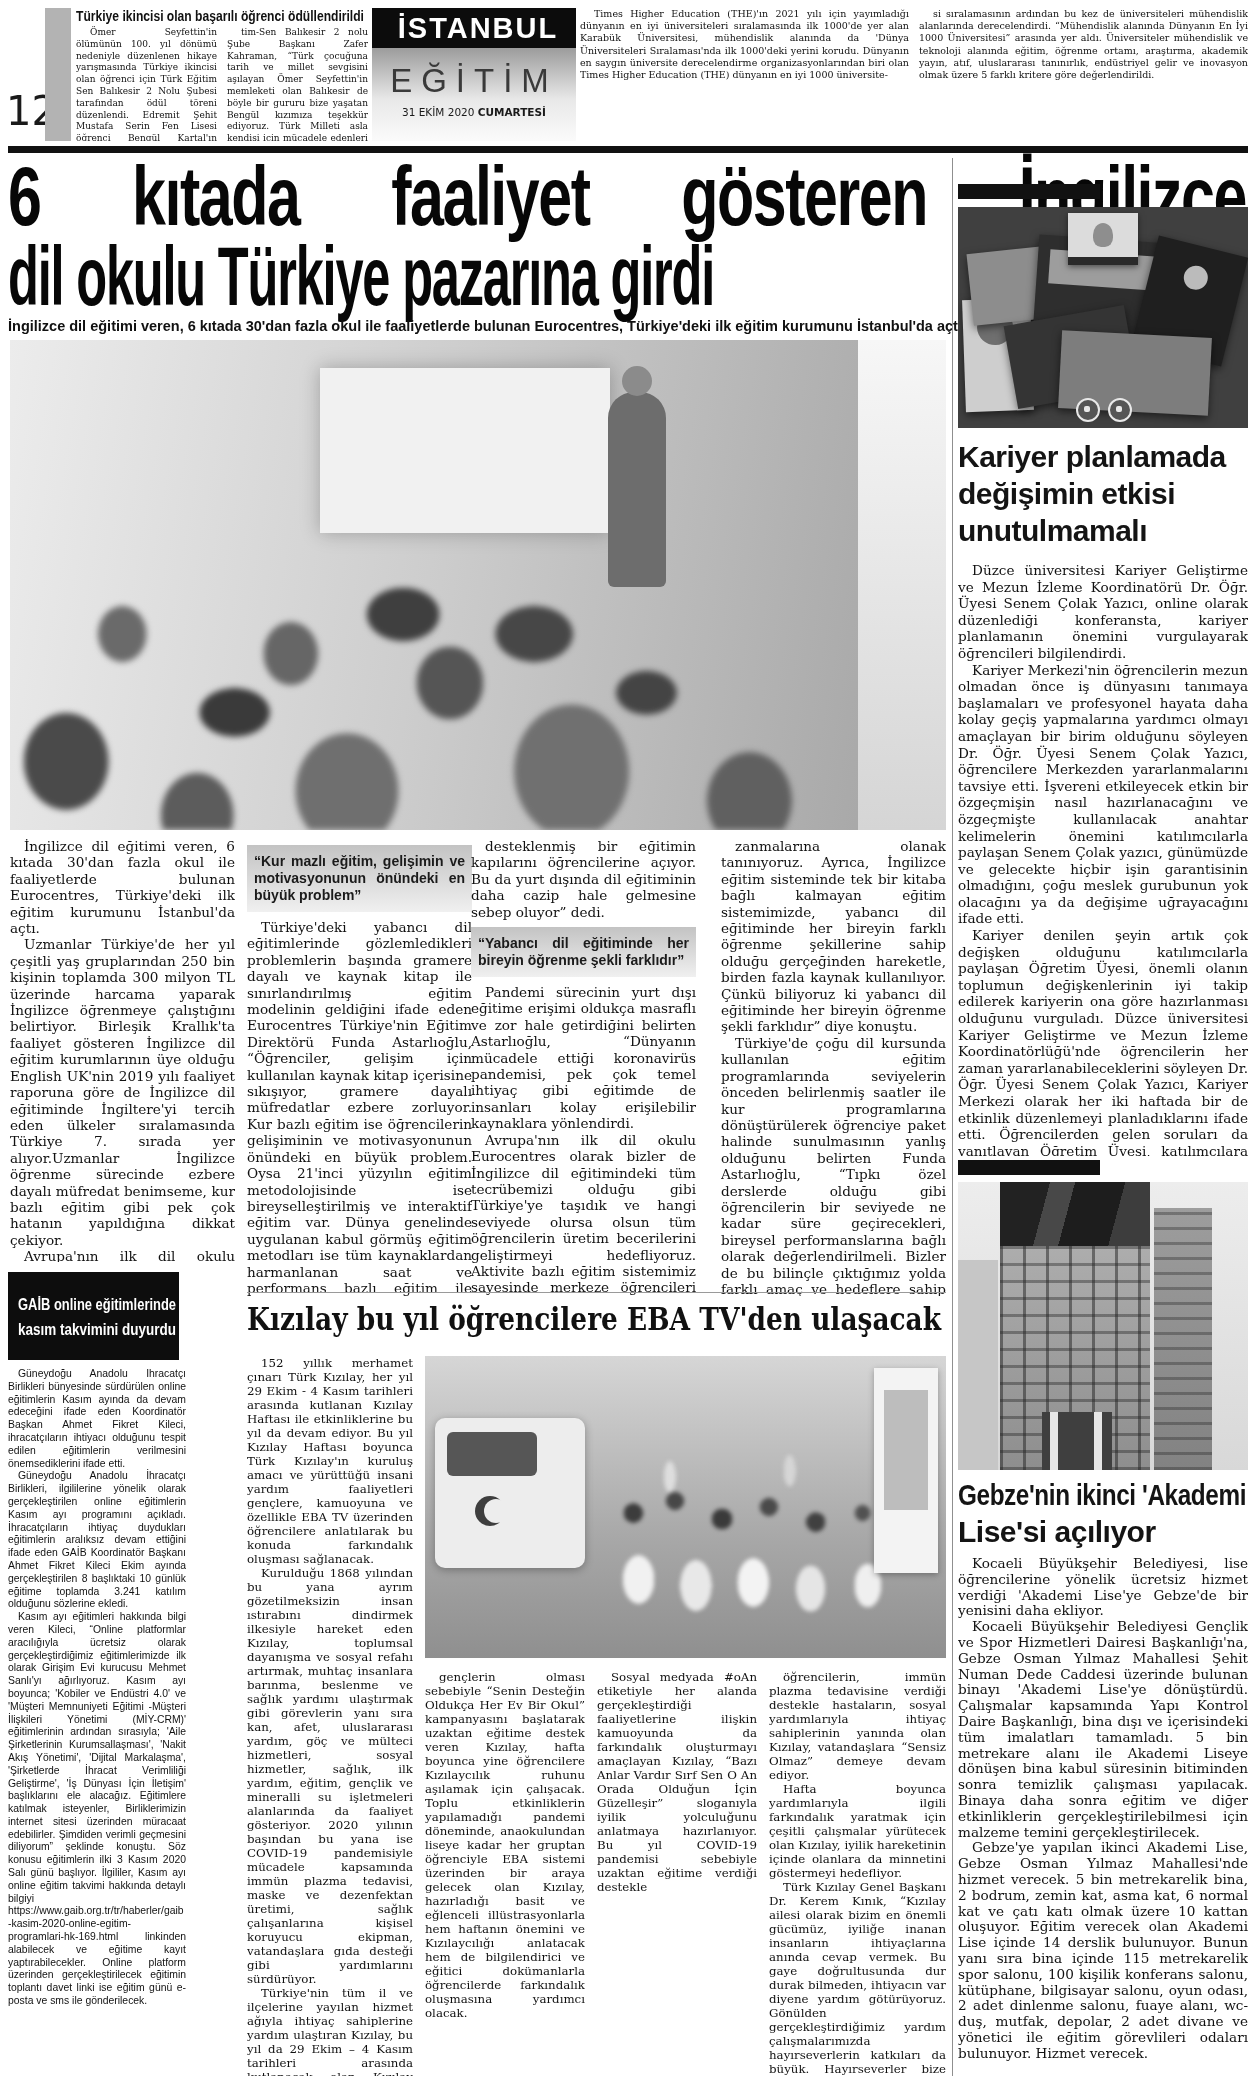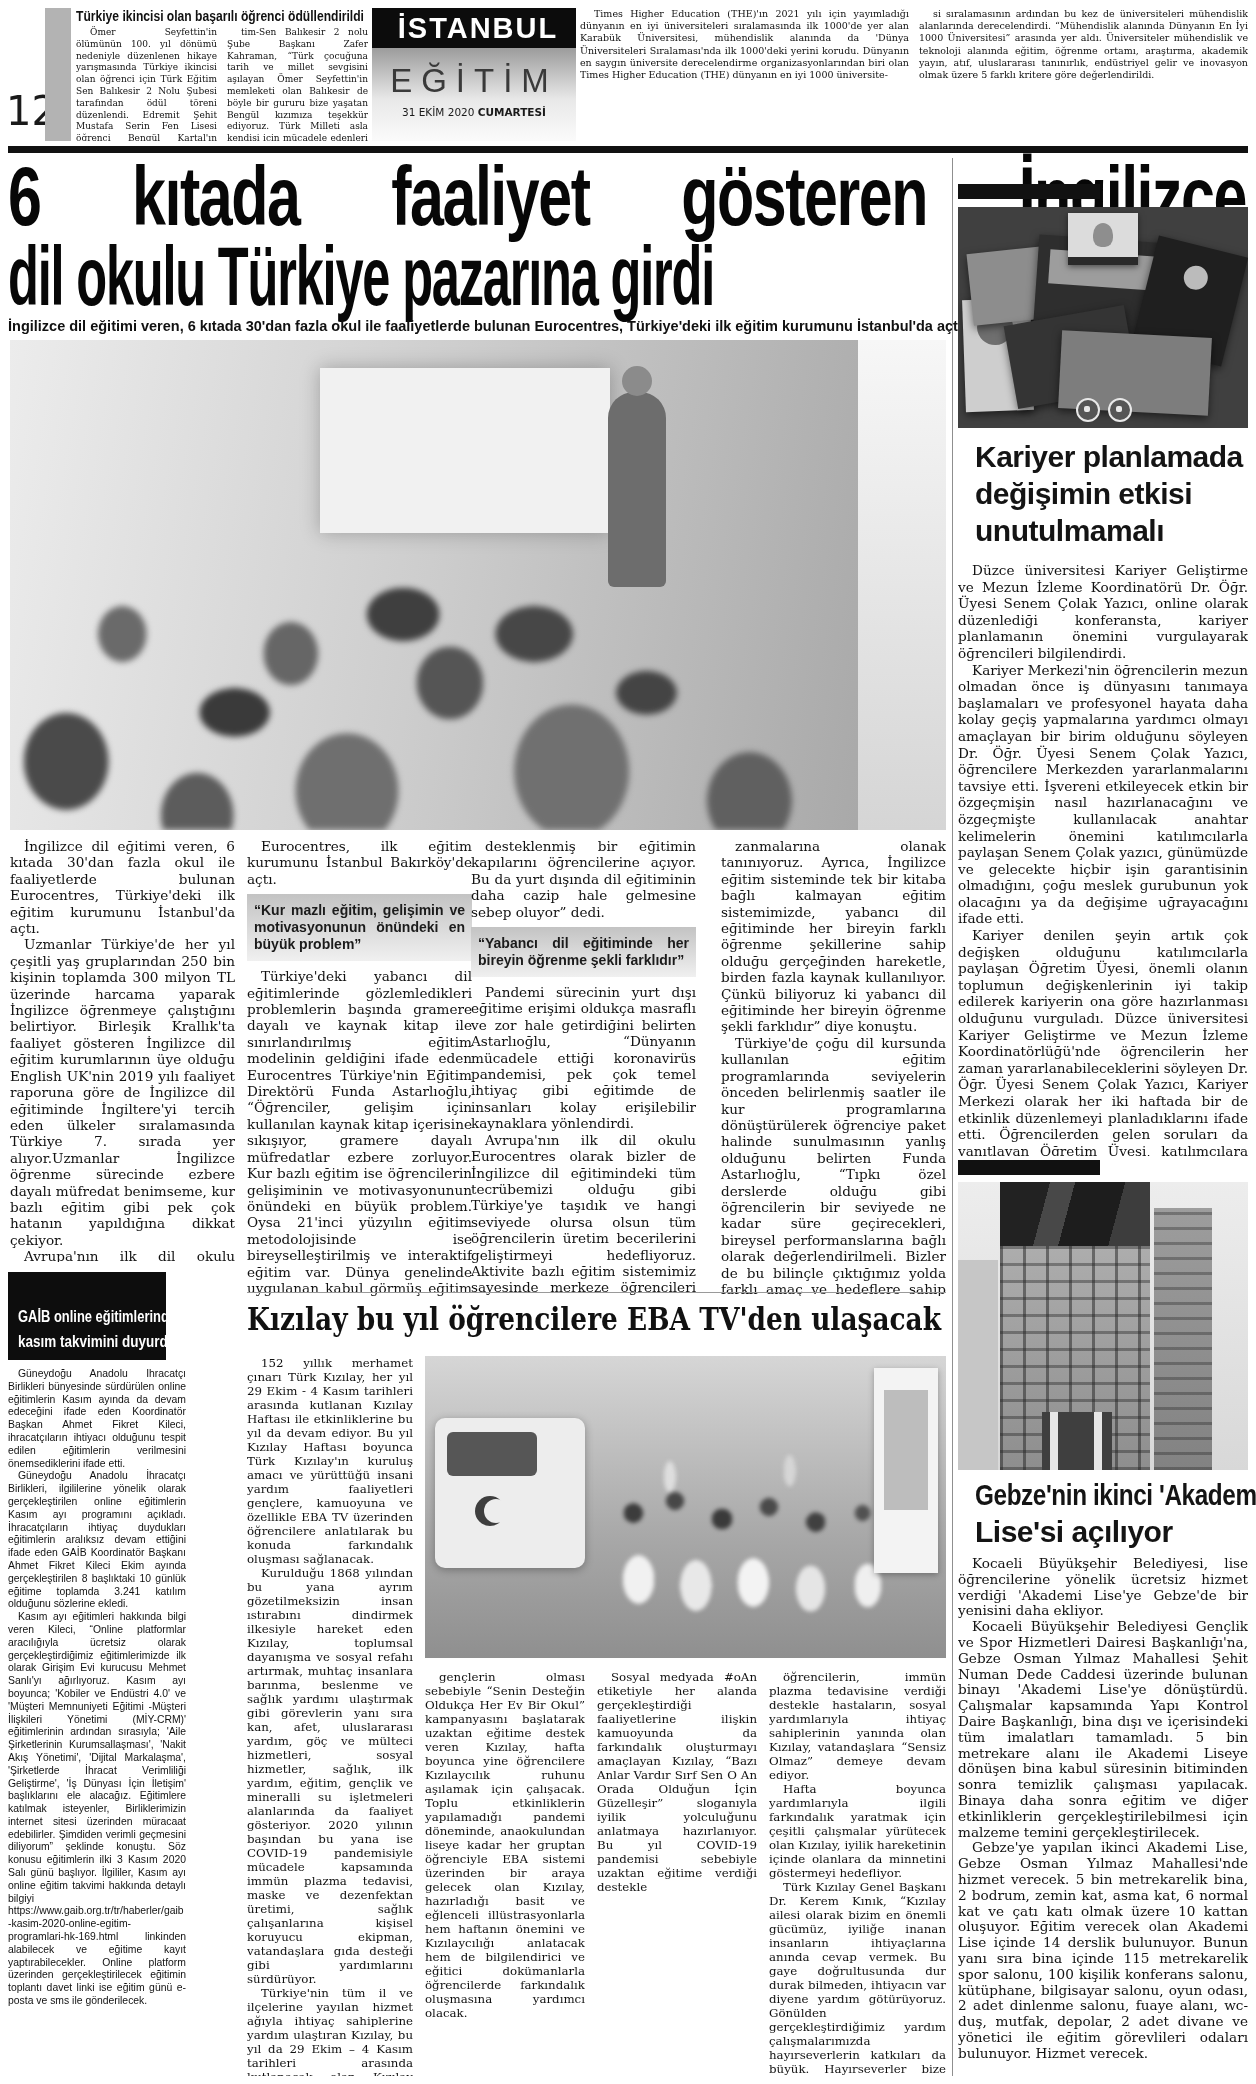--- a/index.html
+++ b/index.html
@@ -50,35 +50,35 @@
   #sep-kizilay{left:247px;top:1292px;width:699px;height:1px;background:#9a9a9a;}
   #kizilay-headline{left:247px;top:1300px;width:699px;font-weight:bold;font-size:32px;white-space:nowrap;}
   .kzbody{font-size:11.8px;line-height:14px;}
   #kizilay-col1{left:247px;top:1356px;width:166px;height:720px;}
   #kizilay-photo{left:425px;top:1356px;width:521px;height:302px;background:linear-gradient(180deg,#d6d6d6,#a8a8a8 60%,#8f8f8f);}
   #kizilay-colA{left:425px;top:1670px;width:160px;height:406px;}
   #kizilay-colB{left:597px;top:1670px;width:160px;height:406px;}
   #kizilay-colC{left:769px;top:1670px;width:177px;height:406px;}
 
   
-  #gaib-title{left:8px;top:1272px;width:158px;height:88px;background:#0d0d0d;color:#fff;
-              box-sizing:border-box;padding:32px 10px 0 10px;}
+  #gaib-title{left:8px;top:1272px;width:171px;height:88px;background:#0d0d0d;color:#fff;
+              box-sizing:border-box;padding:20px 10px 0 10px;}
   #gaib-title div{font-size:17px;font-weight:bold;line-height:25px;white-space:nowrap;}
   #gaib-body{left:8px;top:1368px;width:178px;height:708px;font-family:"Liberation Sans","DejaVu Sans",sans-serif;
              font-size:10.4px;line-height:12.8px;word-break:break-word;}
   #gaib-body p{text-indent:10px;}
 
   
   #v-rule{left:952px;top:158px;width:1px;height:1918px;background:#8f8f8f;}
   .marker-bar{width:142px;height:15px;background:#111;}
   #sb-bar1{left:958px;top:184px;}
   #sb-bar2{left:958px;top:1160px;}
   #sb-collage{left:958px;top:207px;width:290px;height:221px;background:#404040;overflow:hidden;}
   .side-hl div{font-family:"Liberation Sans","DejaVu Sans",sans-serif;font-weight:bold;font-size:30px;
-               line-height:37px;color:#141414;white-space:nowrap;letter-spacing:-0.5px;margin-left:17px;}
+               line-height:37px;color:#141414;white-space:nowrap;letter-spacing:-0.5px;}
   #career-headline{left:958px;top:438px;width:290px;}
   #career-body{left:958px;top:562px;width:290px;height:594px;font-size:13.6px;line-height:16.6px;}
   #sb-building{left:958px;top:1182px;width:290px;height:288px;background:linear-gradient(#ededed,#d8d8d8);overflow:hidden;}
   #gebze-headline{left:958px;top:1476px;width:290px;}
   #gebze-body{left:958px;top:1556px;width:290px;height:520px;font-size:13.6px;line-height:15.8px;}
 
   
   .ph{position:absolute;}
   
   #sem-screen{left:310px;top:28px;width:290px;height:165px;background:#f1f1f1;box-shadow:0 0 18px rgba(0,0,0,.25);}
@@ -203,21 +203,20 @@
     <div class="ph" id="sem-presenter"></div>
     <div class="ph" id="sem-crowd"></div>
   </div>
 
   <div class="abs clip just mainbody" id="lead-col1">
     <p>İngilizce dil eğitimi veren, 6 kıtada 30'dan fazla okul ile faaliyetlerde bulunan Eurocentres, Türkiye'deki ilk eğitim kurumunu İstanbul'da açtı.</p>
     <p>Uzmanlar Türkiye'de her yıl çeşitli yaş gruplarından 250 bin kişinin toplamda 300 milyon TL üzerinde harcama yaparak İngilizce öğrenmeye çalıştığını belirtiyor. Birleşik Krallık'ta faaliyet gösteren İngilizce dil eğitim kurumlarının üye olduğu English UK'nin 2019 yılı faaliyet raporuna göre de İngilizce dil eğitiminde İngiltere'yi tercih eden ülkeler sıralamasında Türkiye 7. sırada yer alıyor.Uzmanlar İngilizce öğrenme sürecinde ezbere dayalı müfredat benimseme, kur bazlı eğitim gibi pek çok hatanın yapıldığına dikkat çekiyor.</p>
     <p>Avrupa'nın ilk dil okulu olduğu belirtilen Eurocentres Global Language Learning (Eurocentres) de Türkiye pazarına girdi. 6 kıtada 30'dan fazla okul ile dil eğitimi alanında faaliyetlerde bulunan</p>
   </div>
   <div class="abs clip just mainbody" id="lead-col2">
-    <p>Eurocentres, ilk eğitim kurumunu İstanbul Bakırköy'de açtı.</p>
     <div class="pullquote sans">“Kur mazlı eğitim, gelişimin ve motivasyonunun önündeki en büyük problem”</div>
     <p>Türkiye'deki yabancı dil eğitimlerinde gözlemledikleri problemlerin başında gramere dayalı ve kaynak kitap ile sınırlandırılmış eğitim modelinin geldiğini ifade eden Eurocentres Türkiye'nin Eğitim Direktörü Funda Astarlıoğlu, “Öğrenciler, gelişim için kullanılan kaynak kitap içerisine sıkışıyor, gramere dayalı müfredatlar ezbere zorluyor. Kur bazlı eğitim ise öğrencilerin gelişiminin ve motivasyonunun önündeki en büyük problem. Oysa 21'inci yüzyılın eğitim metodolojisinde ise bireyselleştirilmiş ve interaktif eğitim var. Dünya genelinde uygulanan kabul görmüş eğitim metodları ise tüm kaynaklardan harmanlanan saat ve performans bazlı eğitim ile bireyselleştirilmiş ve teknoloji ile</p>
   </div>
   <div class="abs clip just mainbody" id="lead-col3">
     <p>desteklenmiş bir eğitimin kapılarını öğrencilerine açıyor. Bu da yurt dışında dil eğitiminin daha cazip hale gelmesine sebep oluyor” dedi.</p>
     <div class="pullquote sans">“Yabancı dil eğitiminde her bireyin öğrenme şekli farklıdır”</div>
     <p>Pandemi sürecinin yurt dışı eğitime erişimi oldukça masraflı ve zor hale getirdiğini belirten Astarlıoğlu, “Dünyanın mücadele ettiği koronavirüs pandemisi, pek çok temel ihtiyaç gibi eğitimde de insanları kolay erişilebilir kaynaklara yönlendirdi.</p>
     <p>Avrupa'nın ilk dil okulu Eurocentres olarak bizler de İngilizce dil eğitimindeki tüm tecrübemizi olduğu gibi Türkiye'ye taşıdık ve hangi seviyede olursa olsun tüm öğrencilerin üretim becerilerini geliştirmeyi hedefliyoruz. Aktivite bazlı eğitim sistemimiz sayesinde merkeze öğrencileri alıyor ve dört dil becerisinden ziyade dil için çok önemli olan güven beceris ini ka-</p>
   </div>
   <div class="abs clip just mainbody" id="lead-col4">

